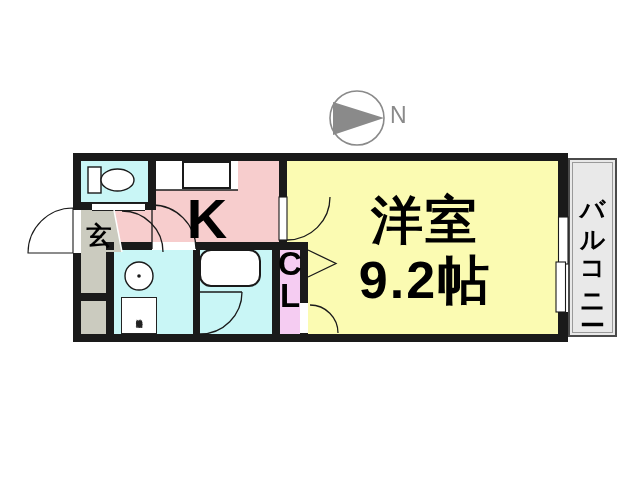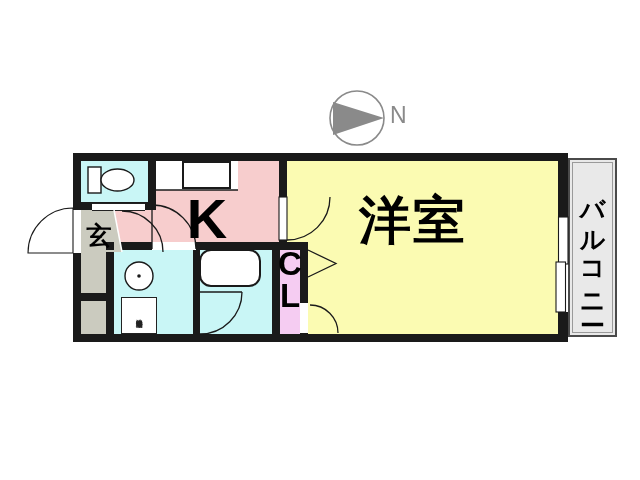--- a/index.html
+++ b/index.html
@@ -25,21 +25,21 @@
   svg.overlay{position:absolute;left:0;top:0;pointer-events:none;}
   .fixture{fill:#ffffff;stroke:#1a1a1a;stroke-width:2;}
   .fixture-thin{fill:#ffffff;stroke:#1a1a1a;stroke-width:1.4;}
   .doorline{fill:none;stroke:#1a1a1a;stroke-width:1.3;}
   .doorleaf{fill:#ffffff;stroke:#1a1a1a;stroke-width:1.1;}
   .step{fill:var(--entrance-gray);}
   .compass-ring{fill:none;stroke:var(--compass-gray);stroke-width:1.6;}
   .compass-needle{fill:var(--compass-gray);}
   
   .lbl{position:absolute;color:#000;font-weight:bold;text-align:center;}
-  .lbl-room{left:288px;top:190px;width:250px;font-size:52px;line-height:60px;letter-spacing:2px;}
+  .lbl-room{left:300px;top:190px;width:250px;font-size:52px;line-height:60px;letter-spacing:2px;}
   .lbl-k{left:179px;top:190px;width:56px;font-size:56px;line-height:58px;}
   .lbl-genkan{left:84px;top:222px;width:30px;font-size:25px;line-height:26px;}
   .lbl-cl{left:277px;top:248px;width:26px;font-size:33px;line-height:32px;}
   .lbl-n{left:390px;top:102px;width:32px;font-size:23px;color:var(--compass-gray);font-weight:normal;text-align:left;}
   
   .balcony{
     position:absolute;left:568px;top:158px;width:49px;height:179px;
     background:var(--balcony-gray);border:2px solid #4a4a4a;box-sizing:border-box;
   }
   .balcony-inner{
@@ -141,20 +141,21 @@
     <rect class="doorleaf" x="558.5" y="217" width="9.5" height="47"></rect>
     <rect class="doorleaf" x="556" y="262" width="9.5" height="50"></rect>
 
     <circle class="compass-ring" cx="357" cy="118" r="27"></circle>
     <polygon class="compass-needle" points="333,102 333,135 384,118"></polygon>
   </svg>
 
   <div class="lbl lbl-n">N</div>
   <div class="lbl lbl-room">
     <div>洋室</div>
+    <div>9.2帖</div>
   </div>
   <div class="lbl lbl-k">K</div>
   <div class="lbl lbl-genkan">玄</div>
   <div class="lbl lbl-cl">
     <div>C</div>
     <div>L</div>
   </div>
 
 </div>
 

